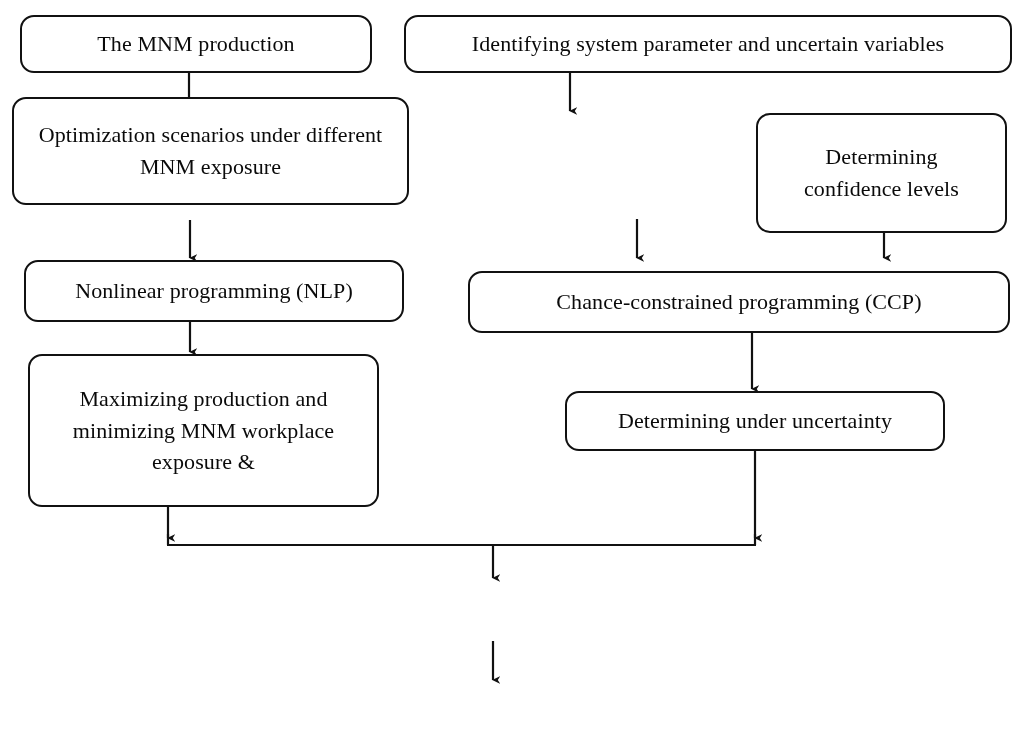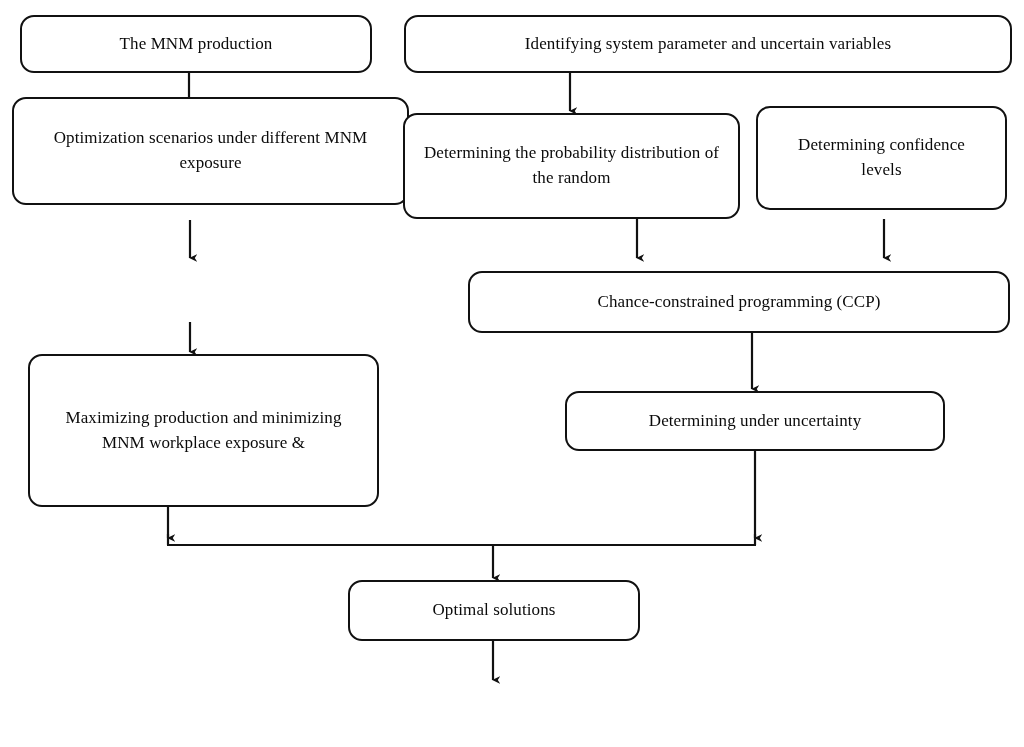--- a/index.html
+++ b/index.html
@@ -28,21 +28,21 @@
     box-sizing: border-box;
     border: 2px solid #111111;
     border-radius: 14px;
     background: #ffffff;
     display: flex;
     align-items: center;
     justify-content: center;
     text-align: center;
     color: #0a0a0a;
     font-family: "Liberation Serif", "DejaVu Serif", serif;
-    font-size: 17px;
+    font-size: 22px;
     line-height: 1.32;
     padding: 16px 10px;
     letter-spacing: 0.1px;
   }
   .fc-box span {
     display: block;
     width: 100%;
   }
   .fc-box.multiline {
     line-height: 1.45;
@@ -95,39 +95,36 @@
   </div>
 
   <div class="fc-box" style="left:404px; top:15px; width:608px; height:58px;">
     <span>Identifying system parameter and uncertain variables</span>
   </div>
 
   <div class="fc-box multiline" style="left:12px; top:97px; width:397px; height:108px; padding-left:22px; padding-right:22px;">
     <span>Optimization scenarios under different MNM exposure</span>
   </div>
 
-  <div class="fc-box multiline" style="left:403px; top:113px; width:337px; height:106px; padding-left:16px; padding-right:16px;">
-    <span>Determining the probability distribution of the random</span>
-  </div>
 
-  <div class="fc-box multiline" style="left:756px; top:106px; width:251px; height:104px; padding-left:24px; padding-right:24px;">
+  <div class="fc-box multiline" style="left:756px; top:113px; width:251px; height:120px; padding-left:24px; padding-right:24px;">
     <span>Determining confidence levels</span>
   </div>
 
+  <div class="fc-box" style="left:24px; top:260px; width:380px; height:62px;">
+    <span>Nonlinear programming (NLP)</span>
+  </div>
 
   <div class="fc-box" style="left:468px; top:260px; width:542px; height:62px;margin-top:11px;">
     <span>Chance-constrained programming (CCP)</span>
   </div>
 
   <div class="fc-box multiline" style="left:28px; top:354px; width:351px; height:153px; padding-left:28px; padding-right:28px;">
     <span>Maximizing production and minimizing MNM workplace exposure &amp;</span>
   </div>
 
   <div class="fc-box" style="left:565px; top:391px; width:380px; height:60px;">
     <span>Determining under uncertainty</span>
   </div>
 
-  <div class="fc-box" style="left:348px; top:580px; width:292px; height:61px;">
-    <span>Optimal solutions</span>
-  </div>
 
 
 </div>
 
 </body></html>

